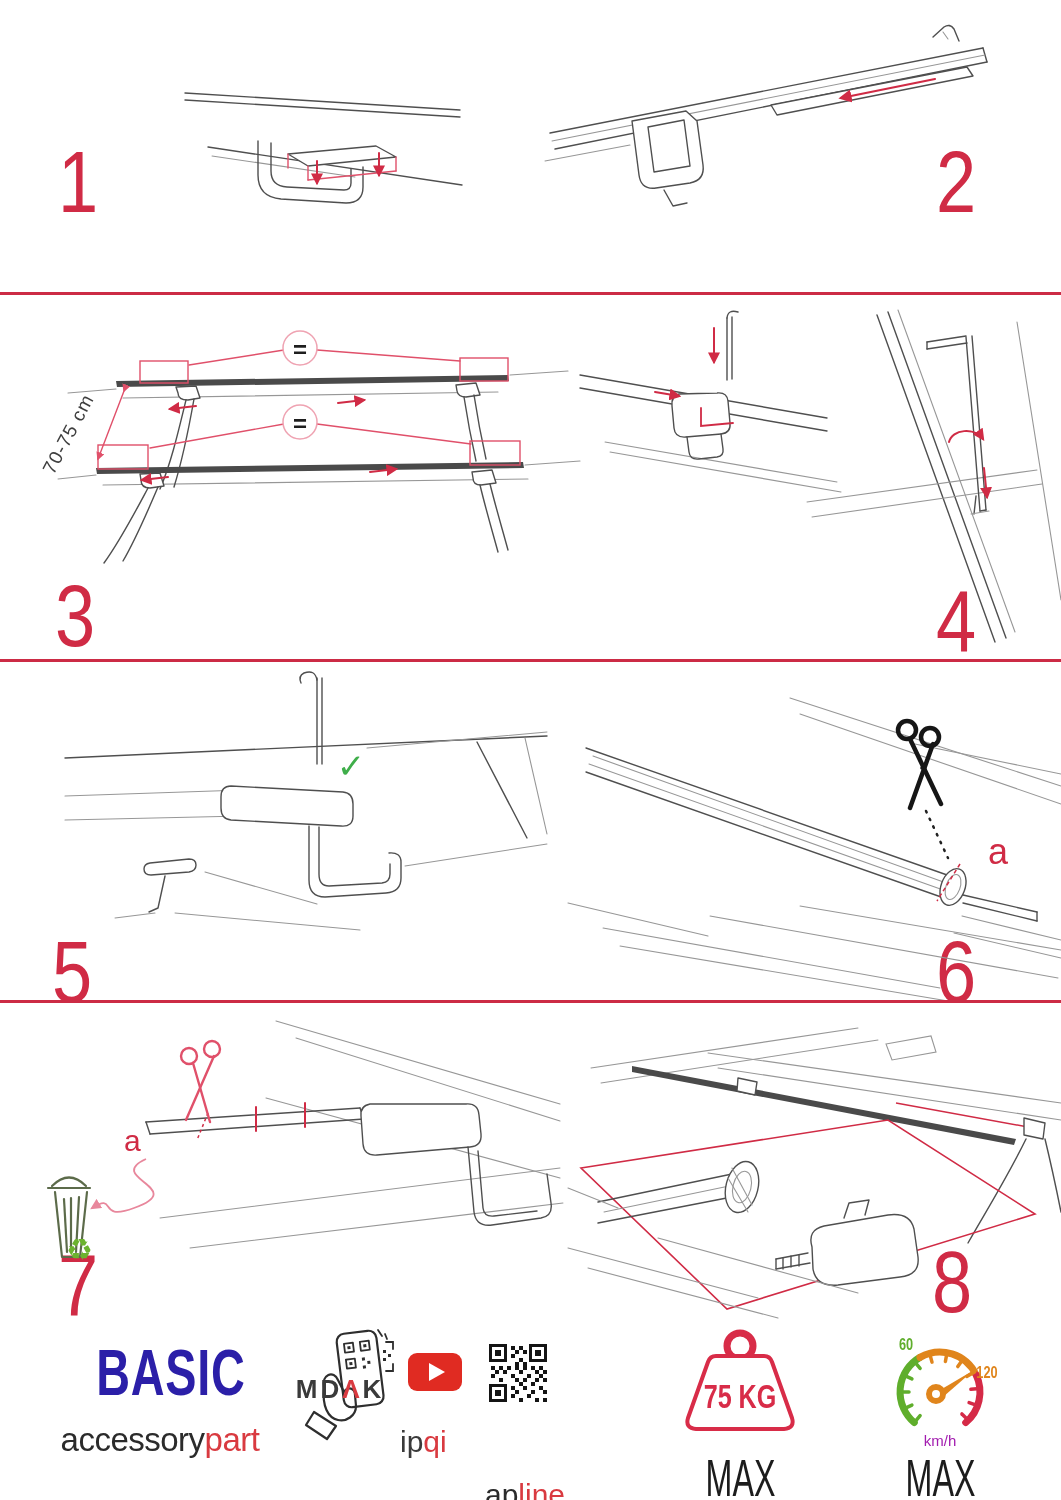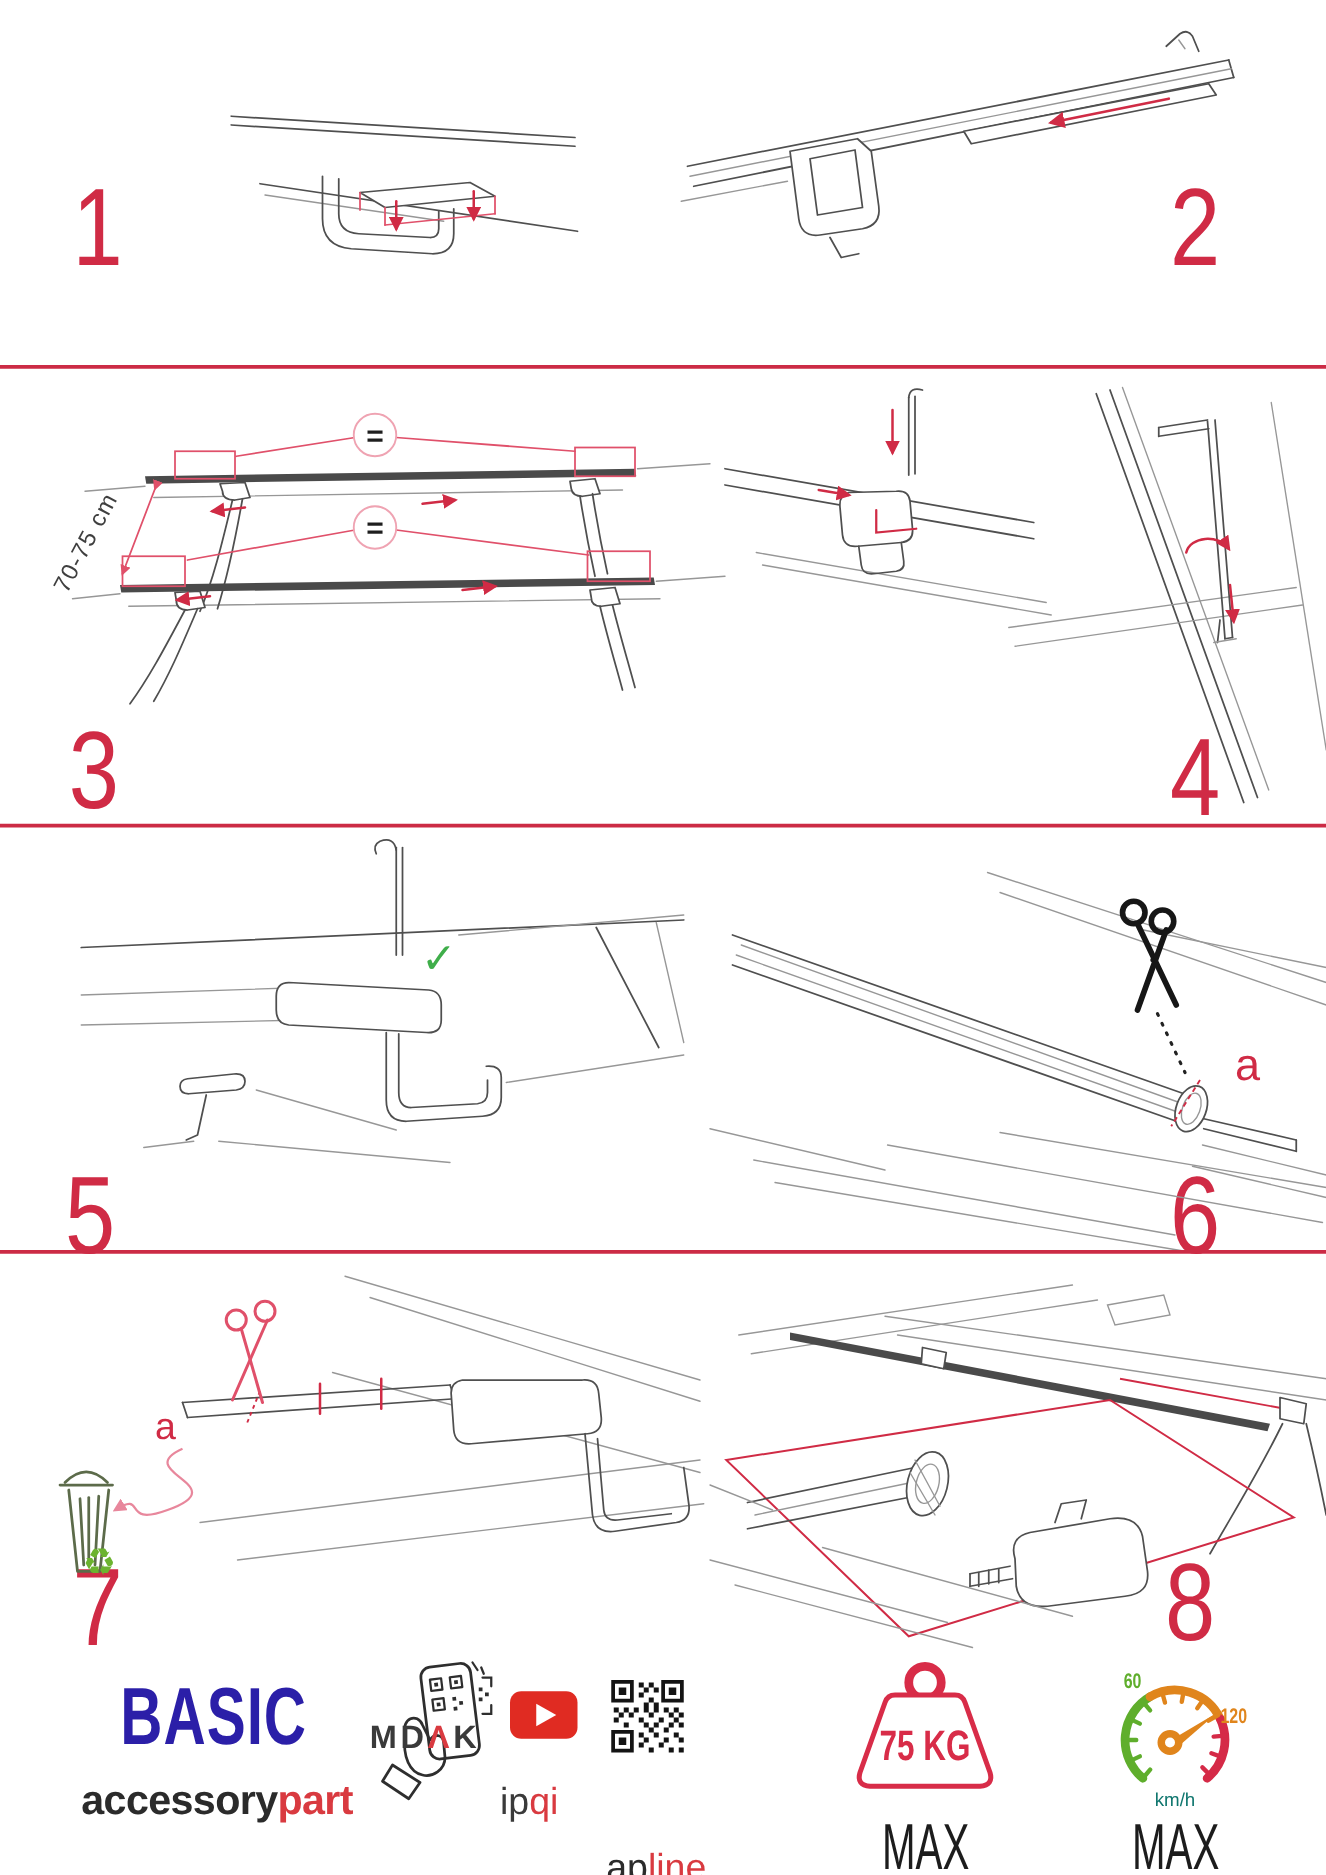--- a/index.html
+++ b/index.html
@@ -10,30 +10,30 @@
        transform:scaleX(0.82);transform-origin:left top;white-space:nowrap;}
   svg{position:absolute;overflow:visible;}
   .k{fill:none;stroke:#4f4f4f;stroke-width:1.4;stroke-linecap:round;stroke-linejoin:round;}
   .kw{fill:#fff;stroke:#4f4f4f;stroke-width:1.4;stroke-linecap:round;stroke-linejoin:round;}
   .l{fill:none;stroke:#979797;stroke-width:1.1;stroke-linecap:round;}
   .r{fill:none;stroke:#d02b45;stroke-width:2;stroke-linecap:round;}
   .p{fill:none;stroke:#e0506a;stroke-width:1.4;stroke-linecap:round;}
   .txt{position:absolute;white-space:nowrap;}
   .basic{left:78px;top:1336px;width:165px;text-align:center;font-size:60px;font-weight:700;
          color:#2b1fa8;letter-spacing:1px;transform:scale(0.78,1.08);transform-origin:center top;}
-  .accpart{left:55px;top:1421px;width:210px;text-align:center;font-size:33px;font-weight:700;
-           letter-spacing:-0.5px;color:#2b2b2b;margin-left:10px;}
+  .accpart{left:55px;top:1421px;width:210px;text-align:center;font-size:33px;font-weight:400;
+           letter-spacing:-0.5px;color:#2b2b2b;}
   .mdak{left:285px;top:1374px;width:110px;text-align:center;font-size:26px;font-weight:700;
         letter-spacing:3px;color:#3a3a3a;}
   .ipqi{left:400px;top:1425px;width:68px;text-align:left;font-size:30px;color:#3a3a3a;}
   .apline{left:480px;top:1478px;width:90px;text-align:center;font-size:30px;color:#2b2b2b;}
   .red-part{color:#d93a40;}
   .maxlbl{width:145px;text-align:center;font-size:52px;font-weight:400;color:#1c1c1c;
           transform:scale(0.62,1);transform-origin:center top;}
-  .kmh{left:880px;top:1432px;width:120px;text-align:center;font-size:15px;color:#0f766e;}
+  .kmh{left:880px;top:1432px;width:120px;text-align:center;font-size:15px;color:#a21caf;}
 </style>
 </head>
 <body>
 
 <div class="page">
 
   <div class="num" style="left:58px;top:138px;">1</div>
   <svg style="left:150px;top:55px;" width="330" height="200" viewBox="0 0 330 200">
     <defs>
         <marker id="m1" viewBox="0 0 10 10" refX="8" refY="5" markerWidth="6" markerHeight="6" orient="auto">

